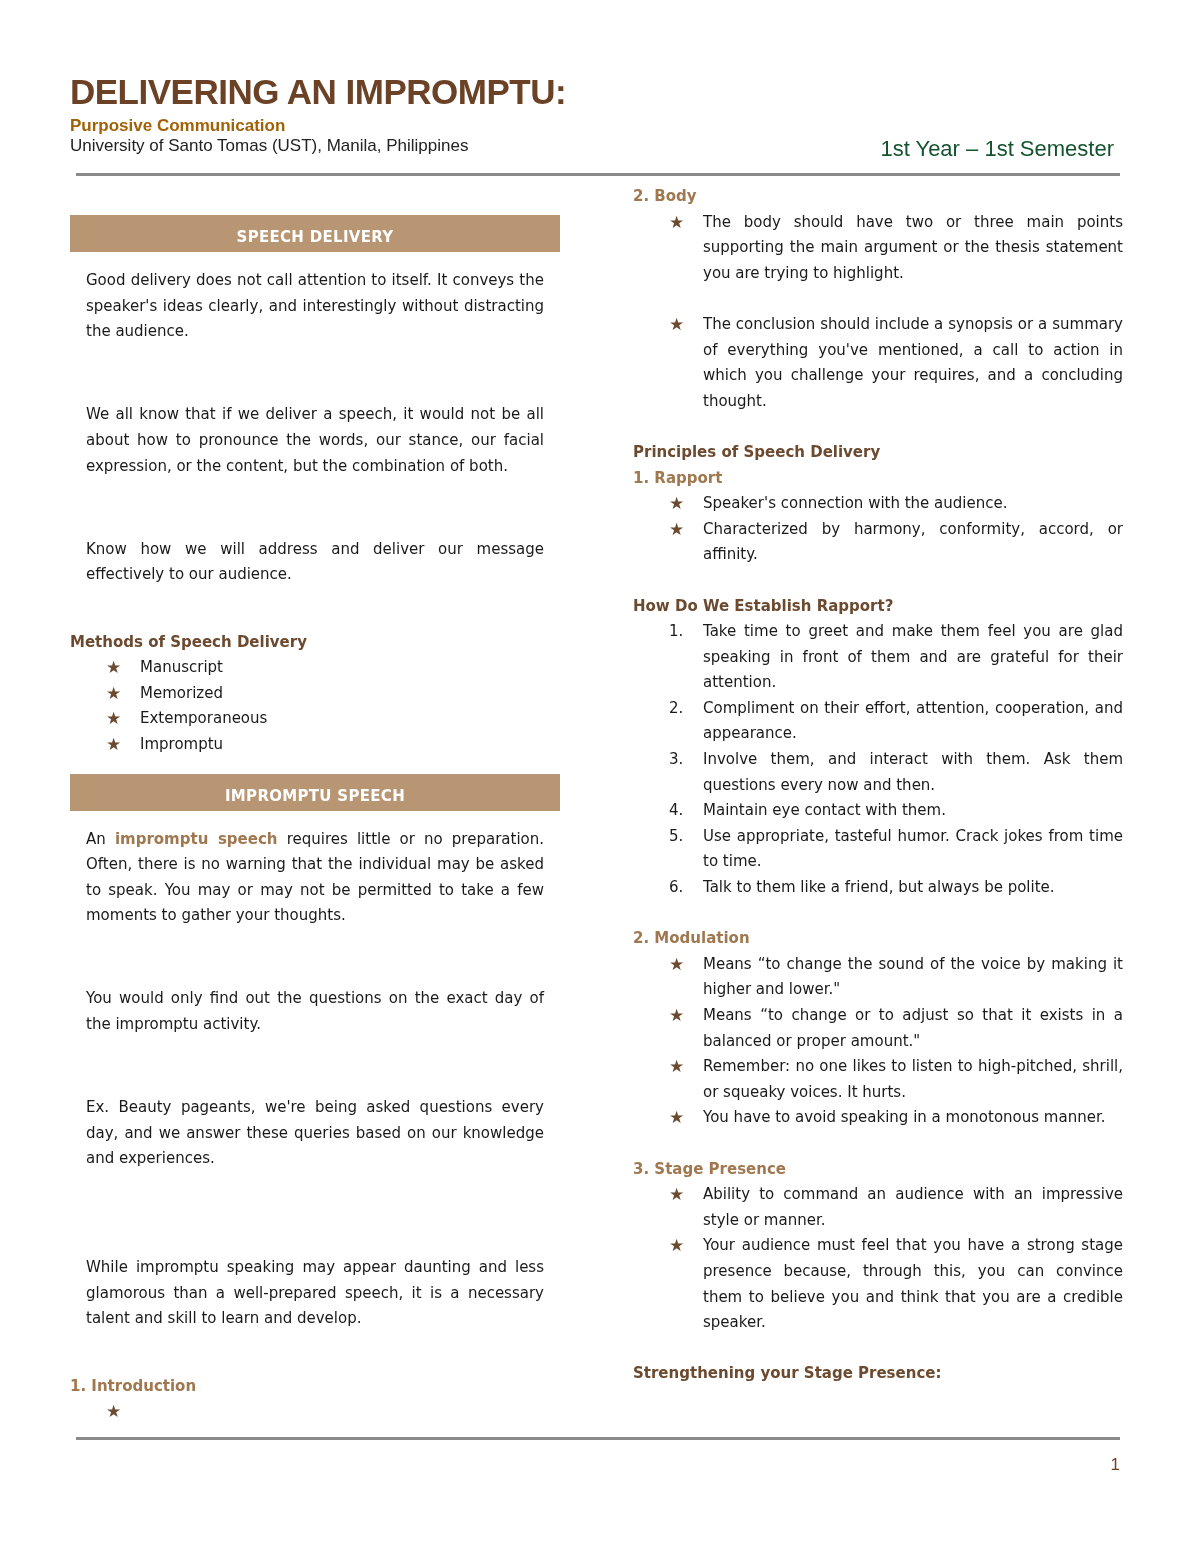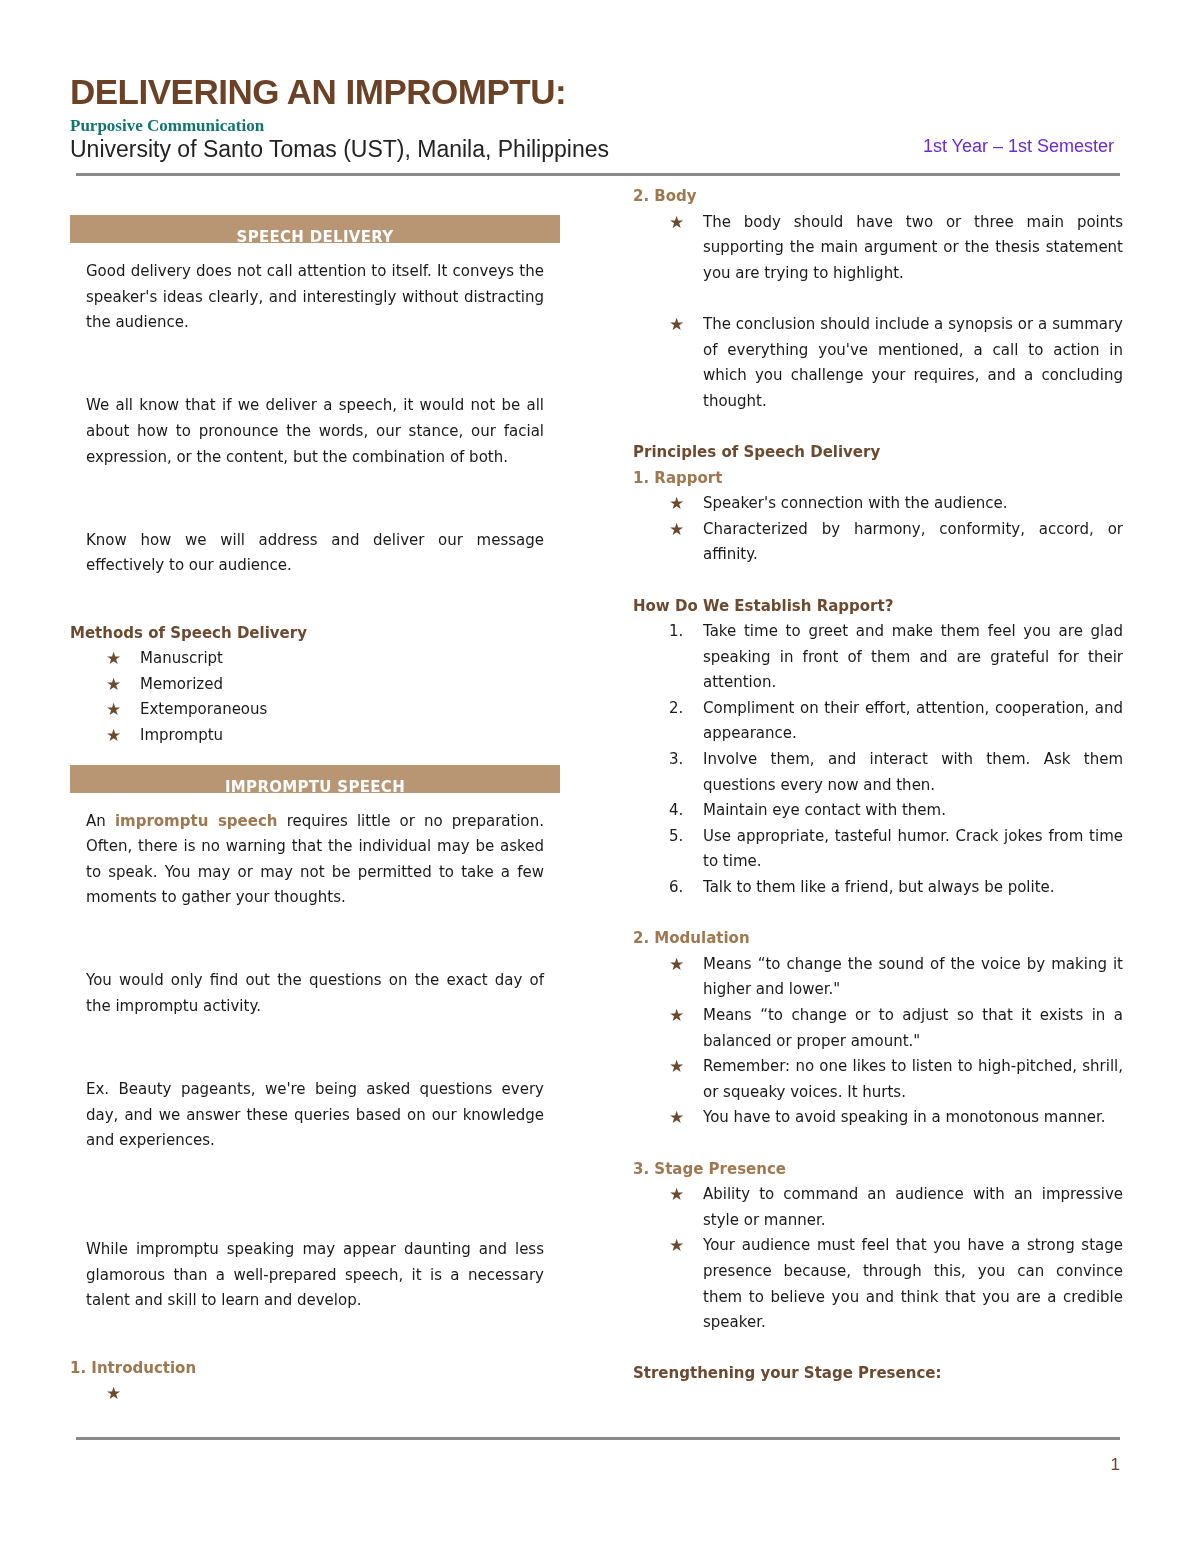--- a/index.html
+++ b/index.html
@@ -1,29 +1,29 @@
 <!DOCTYPE html>
 <html><head>
 <meta charset="utf-8">
 <style>
   html, body { margin:0; padding:0; background:#ffffff; }
   body { width:1200px; height:1553px; position:relative; font-family:"DejaVu Sans", sans-serif; color:#1a1a1a; overflow:hidden; }
   .title { position:absolute; left:70px; top:72px; font-family:"Liberation Sans", sans-serif; font-weight:bold; font-size:35px; color:#6b4226; letter-spacing:-0.5px; }
-  .subtitle { position:absolute; left:70px; top:116px; font-family:Liberation Serif, serif; font-weight:bold; font-size:17px; color:#0f766e; }
-  .university { position:absolute; left:70px; top:136px; font-family:"Liberation Sans", sans-serif; font-size:23px; color:#222; }
-  .semester { position:absolute; right:86px; top:136px; font-family:"Liberation Sans", sans-serif; font-size:18px; color:#6d28d9;margin-left:6px; }
+  .subtitle { position:absolute; left:70px; top:116px; font-family:Liberation Sans, sans-serif; font-weight:bold; font-size:17px; color:#a16207; }
+  .university { position:absolute; left:70px; top:136px; font-family:"Liberation Sans", sans-serif; font-size:17px; color:#222; }
+  .semester { position:absolute; right:86px; top:136px; font-family:"Liberation Sans", sans-serif; font-size:22px; color:#14532d;margin-left:6px; }
   .rule { position:absolute; left:76px; width:1044px; height:3px; background:#8a8a8a; }
   .rule.top { top:173px; }
   .rule.bottom { top:1437px; }
   .page-num { position:absolute; right:80px; top:1455px; font-size:17px; color:#6b4226; font-family:"Liberation Sans", sans-serif; }
 
   .col { position:absolute; width:490px; font-size:15px; line-height:25.6px; }
   .col.left { left:70px; top:215px; }
   .col.right { left:633px; top:184px; }
-  .banner { background:#b89674; color:#fff; font-weight:bold; text-align:center; font-size:15px; height:28px; line-height:44px; letter-spacing:0.3px; }
+  .banner { background:#b89674; color:#fff; font-weight:bold; text-align:center; font-size:15px; height:37px; line-height:44px; letter-spacing:0.3px; }
   p { margin:16px; text-align:justify; }
   .gap { height:25.6px; }
   .h-dark { color:#6b4a30; font-weight:bold; }
   .h-light { color:#a07850; font-weight:bold; }
   .accent { color:#a07850; font-weight:bold; }
   ul.star, ol.num { margin:0; padding:0; list-style:none; }
   ul.star li, ol.num li { position:relative; padding-left:70px; text-align:justify; }
   ul.star li .mk { position:absolute; left:36px; top:0; color:#6b4a30; font-size:17px; }
   ol.num li .mk { position:absolute; left:36px; top:0; color:#1a1a1a; }
 </style>

